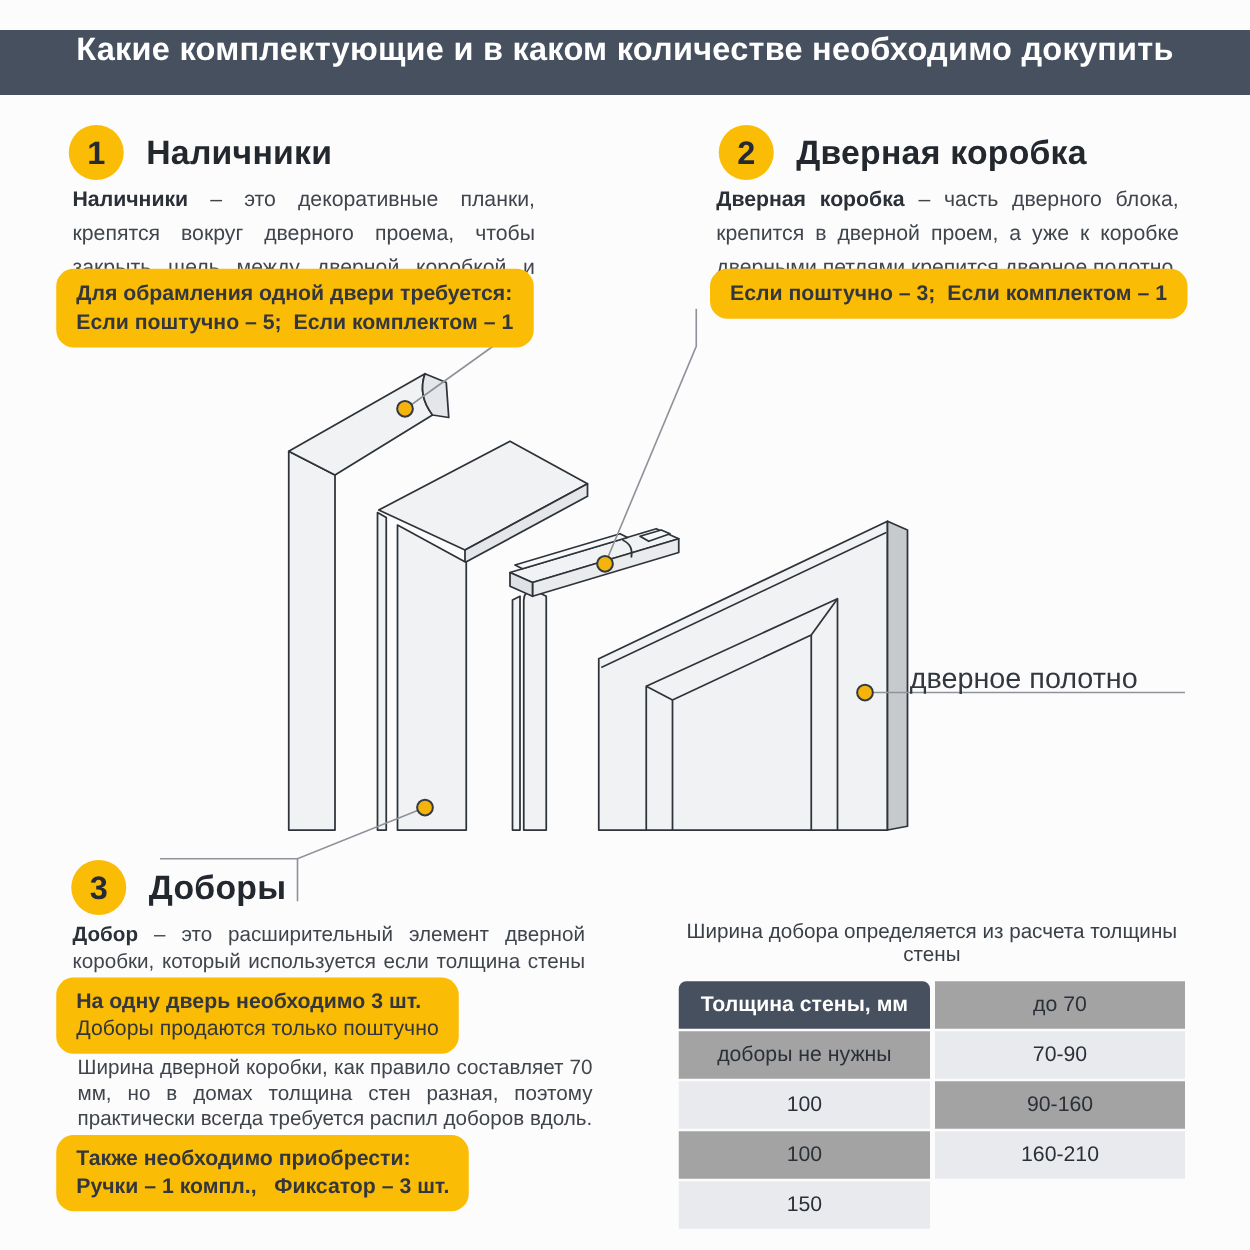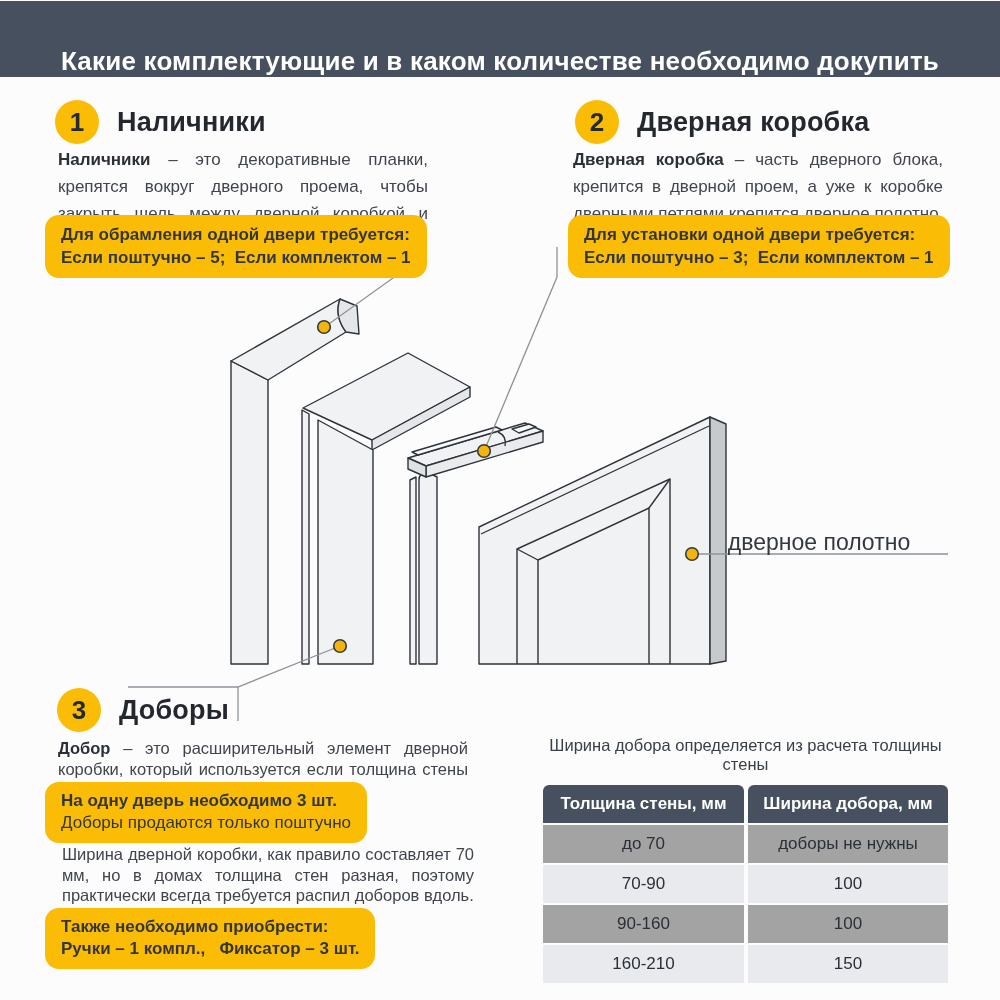--- a/index.html
+++ b/index.html
@@ -1,21 +1,21 @@
 <!DOCTYPE html>
 <html><head>
 <meta charset="utf-8">
 <style>
   html,body{margin:0;padding:0;}
   body{width:1000px;height:1000px;font-family:"Liberation Sans",sans-serif;}
   .page{position:relative;width:1000px;height:1000px;background:#FCFCFD;overflow:hidden;}
 
   
-  .banner{position:absolute;top:1px;left:0;width:1000px;height:76px;background:#46505F;
-          display:flex;align-items:flex-end;justify-content:center;}
+  .banner{position:absolute;top:24px;left:0;width:1000px;height:52px;background:#46505F;
+          display:flex;align-items:flex-start;justify-content:center;}
   .banner h1{margin:0;font-size:26px;font-weight:bold;color:#FFFFFF;letter-spacing:.2px;}
 
   
   .art{position:absolute;left:0;top:0;width:1000px;height:1000px;}
 
   
   .sec-head{position:absolute;display:flex;align-items:center;gap:18px;}
   .badge{width:44px;height:44px;border-radius:50%;background:#FBBC05;
          display:flex;align-items:center;justify-content:center;
          font-size:26px;font-weight:bold;color:#262B33;}
@@ -112,21 +112,20 @@
     <div class="b">Для обрамления одной двери требуется:</div>
     <div class="b">Если поштучно – 5;  Если комплектом – 1</div>
   </div>
 
   <div class="sec-head" style="left:575px;top:100px;">
     <div class="badge">2</div>
     <div class="sec-title">Дверная коробка</div>
   </div>
   <p class="para" style="left:573px;top:146px;width:370px;"><b>Дверная коробка</b><span> – часть дверного блока, крепится в дверной проем, а уже к коробке дверными петлями крепится дверное полотно</span></p>
   <div class="note" style="left:568px;top:215px;">
-    <div class="b">Для установки одной двери требуется:</div>
     <div class="b">Если поштучно – 3;  Если комплектом – 1</div>
   </div>
 
   <div class="leaf-label">дверное полотно</div>
 
   <div class="sec-head" style="left:57px;top:688px;">
     <div class="badge">3</div>
     <div class="sec-title">Доборы</div>
   </div>
   <p class="para tight" style="left:58px;top:738px;width:410px;"><b>Добор</b><span> – это расширительный элемент дверной коробки, который используется если толщина стены более 70 мм</span></p>
@@ -137,21 +136,20 @@
   <p class="para tight" style="left:62px;top:844px;width:412px;">Ширина дверной коробки, как правило составляет 70 мм, но в домах толщина стен разная, поэтому практически всегда требуется распил доборов вдоль.</p>
   <div class="note" style="left:45px;top:908px;line-height:22px;">
     <div class="b">Также необходимо приобрести:</div>
     <div class="b">Ручки – 1 компл.,   Фиксатор – 3 шт.</div>
   </div>
 
   <div class="table-wrap">
     <p class="tbl-caption">Ширина добора определяется из расчета толщины стены</p>
     <div class="tbl">
       <div class="th">Толщина стены, мм</div>
-      <div class="th">Ширина добора, мм</div>
 
       <div class="td r-light">до 70</div>
       <div class="td r-light">доборы не нужны</div>
 
       <div class="td r-dark">70-90</div>
       <div class="td r-dark">100</div>
 
       <div class="td r-light">90-160</div>
       <div class="td r-light">100</div>
 

